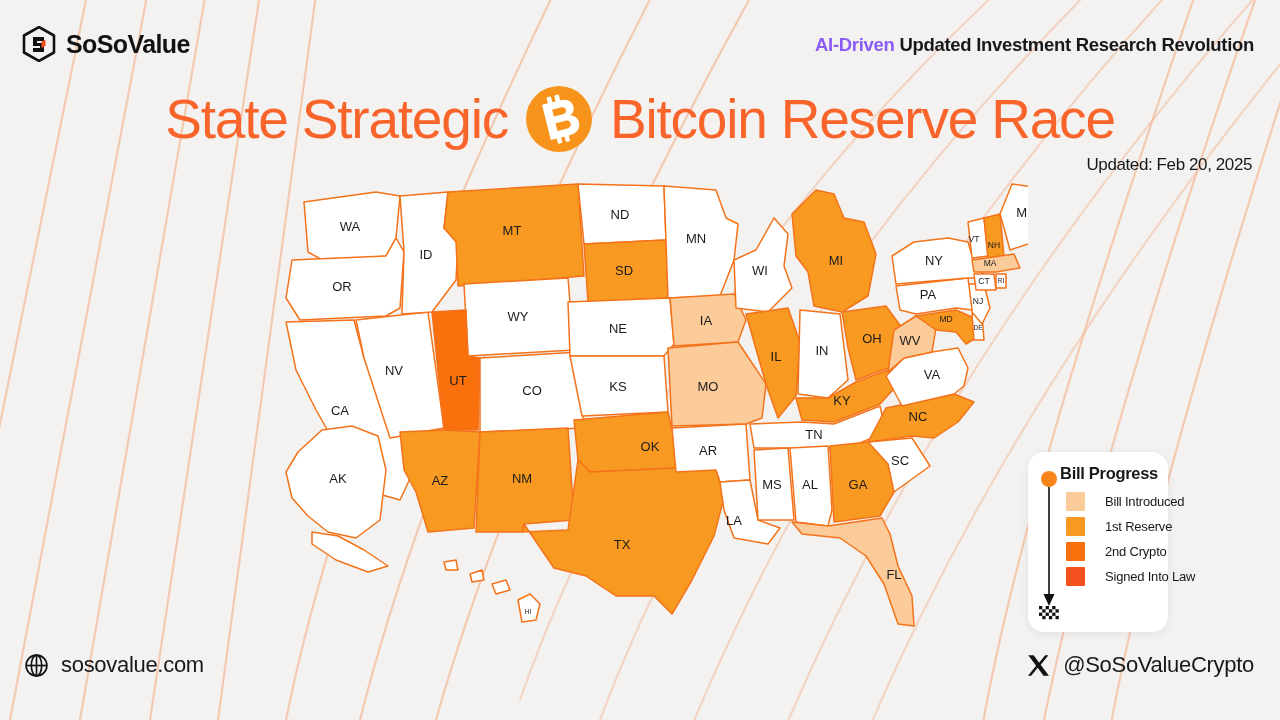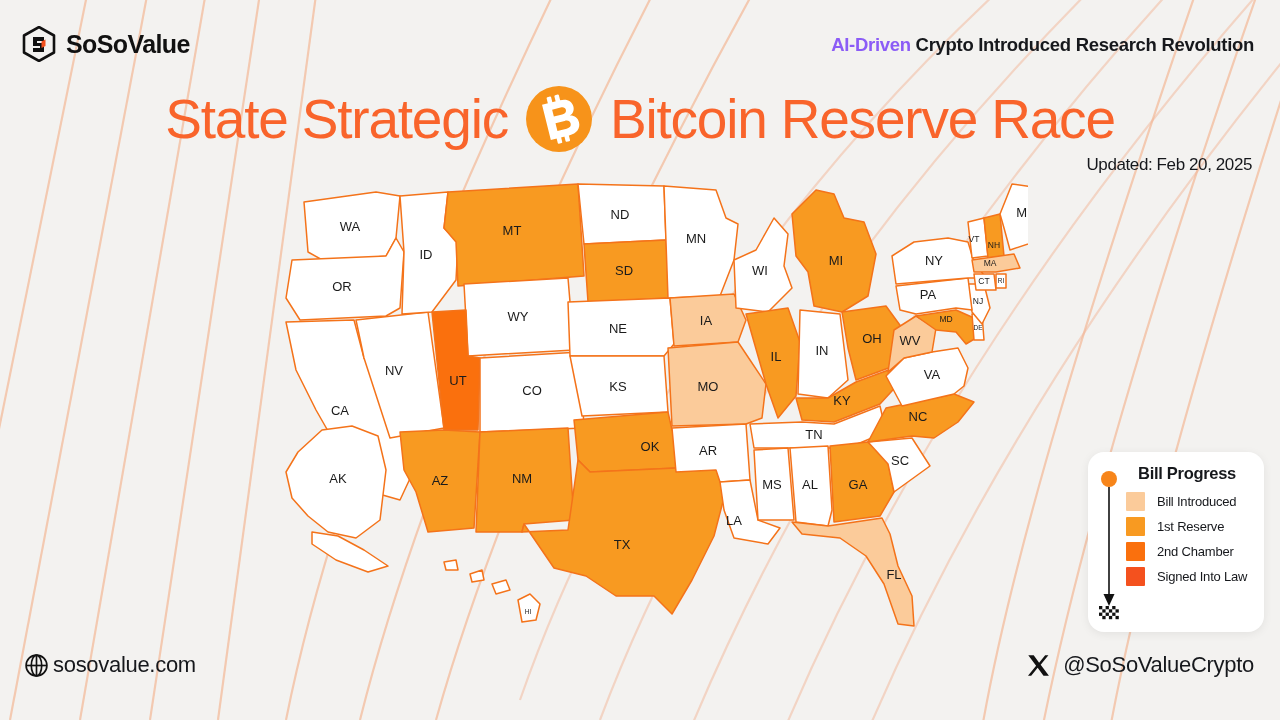--- a/index.html
+++ b/index.html
@@ -53,39 +53,39 @@
   .st{ stroke:#F4731A; stroke-width:1.5; stroke-linejoin:round; }
   .lbl{
     font-family:"Liberation Sans", sans-serif;
     font-size:13px; fill:#1b1b1b; text-anchor:middle; dominant-baseline:middle;
   }
   .lbl.sm{ font-size:8.5px; }
   .lbl.xs{ font-size:6.5px; }
 
   
   .legend{
-    position:absolute; left:1088px; top:452px; width:176px; height:180px;
+    position:absolute; left:1028px; top:452px; width:140px; height:180px;
     background:#fff; border-radius:16px; z-index:6;
     box-shadow:0 2px 10px rgba(0,0,0,.07);
     padding:12px 10px 10px 38px;
   }
   .legend-title{
     font-size:16.5px; font-weight:bold; color:#16181c; letter-spacing:-0.3px;
     text-align:center; margin-bottom:9px; margin-left:-6px;
   }
   .legend-rows{ display:flex; flex-direction:column; gap:6px; }
-  .legend-row{ display:flex; align-items:center; gap:12px; }
+  .legend-row{ display:flex; align-items:center; gap:20px; }
   .swatch{ width:19px; height:19px; flex:0 0 19px; border-radius:1px; }
   .legend-label{ font-size:13px; color:#16181c; white-space:nowrap; letter-spacing:-0.2px; }
   .legend-arrow{ position:absolute; left:8px; top:18px; width:28px; height:152px; }
 
   
   .footer-left{
     position:absolute; left:24px; bottom:42px; z-index:5;
-    display:flex; align-items:center; gap:4px;
+    display:flex; align-items:center; gap:12px;
   }
   .footer-right{
     position:absolute; right:26px; bottom:42px; z-index:5;
     display:flex; align-items:flex-end; gap:12px;
   }
   .footer-text{ font-size:22px; color:#16181c; letter-spacing:-0.3px; }
   .ficon{ width:25px; height:25px; display:block; }
 </style>
 </head>
 <body>
@@ -120,21 +120,21 @@
     <svg class="logo-mark" viewBox="0 0 34 36">
       <path d="M17 1 L32 9.5 L32 26.5 L17 35 L2 26.5 L2 9.5 Z" fill="none" stroke="#111" stroke-width="2.6" stroke-linejoin="round"></path>
       <path d="M11 11 L22 11 L22 15 L15 15 L15 17 L22 17 L22 26 L11 26 L11 22 L18 22 L18 20 L11 20 Z" fill="#111"></path>
       <path d="M19.5 15.5 L23.5 13.5 L23.5 20 L19.5 22 Z" fill="#F4511E"></path>
     </svg>
     <span class="logo-text">SoSoValue</span>
   </div>
 
   <div class="tagline">
     <span class="hl">AI-Driven</span>
-    <span>Crypto Introduced Research Revolution</span>
+    <span>Updated Investment Research Revolution</span>
   </div>
 
   <div class="title-row">
     <span class="title-part">State Strategic</span>
     <svg class="btc-coin" viewBox="0 0 70 70">
       <circle cx="35" cy="35" r="33" fill="#F7931A"></circle>
       <g transform="rotate(-14 35 35)" fill="#ffffff">
         <rect x="28" y="11" width="4.6" height="9" rx="1"></rect>
         <rect x="36" y="11" width="4.6" height="9" rx="1"></rect>
         <rect x="28" y="50" width="4.6" height="9" rx="1"></rect>
@@ -299,21 +299,21 @@
       <div class="legend-row">
         <span class="swatch" style="background: rgb(251, 203, 154);"></span>
         <span class="legend-label">Bill Introduced</span>
       </div>
       <div class="legend-row">
         <span class="swatch" style="background: rgb(248, 154, 33);"></span>
         <span class="legend-label">1st Reserve</span>
       </div>
       <div class="legend-row">
         <span class="swatch" style="background: rgb(250, 112, 13);"></span>
-        <span class="legend-label">2nd Chamber</span>
+        <span class="legend-label">2nd Crypto</span>
       </div>
       <div class="legend-row">
         <span class="swatch" style="background: rgb(244, 81, 30);"></span>
         <span class="legend-label">Signed Into Law</span>
       </div>
     </div>
   </div>
 
   <div class="footer-left">
     <svg class="ficon" viewBox="0 0 24 24">

